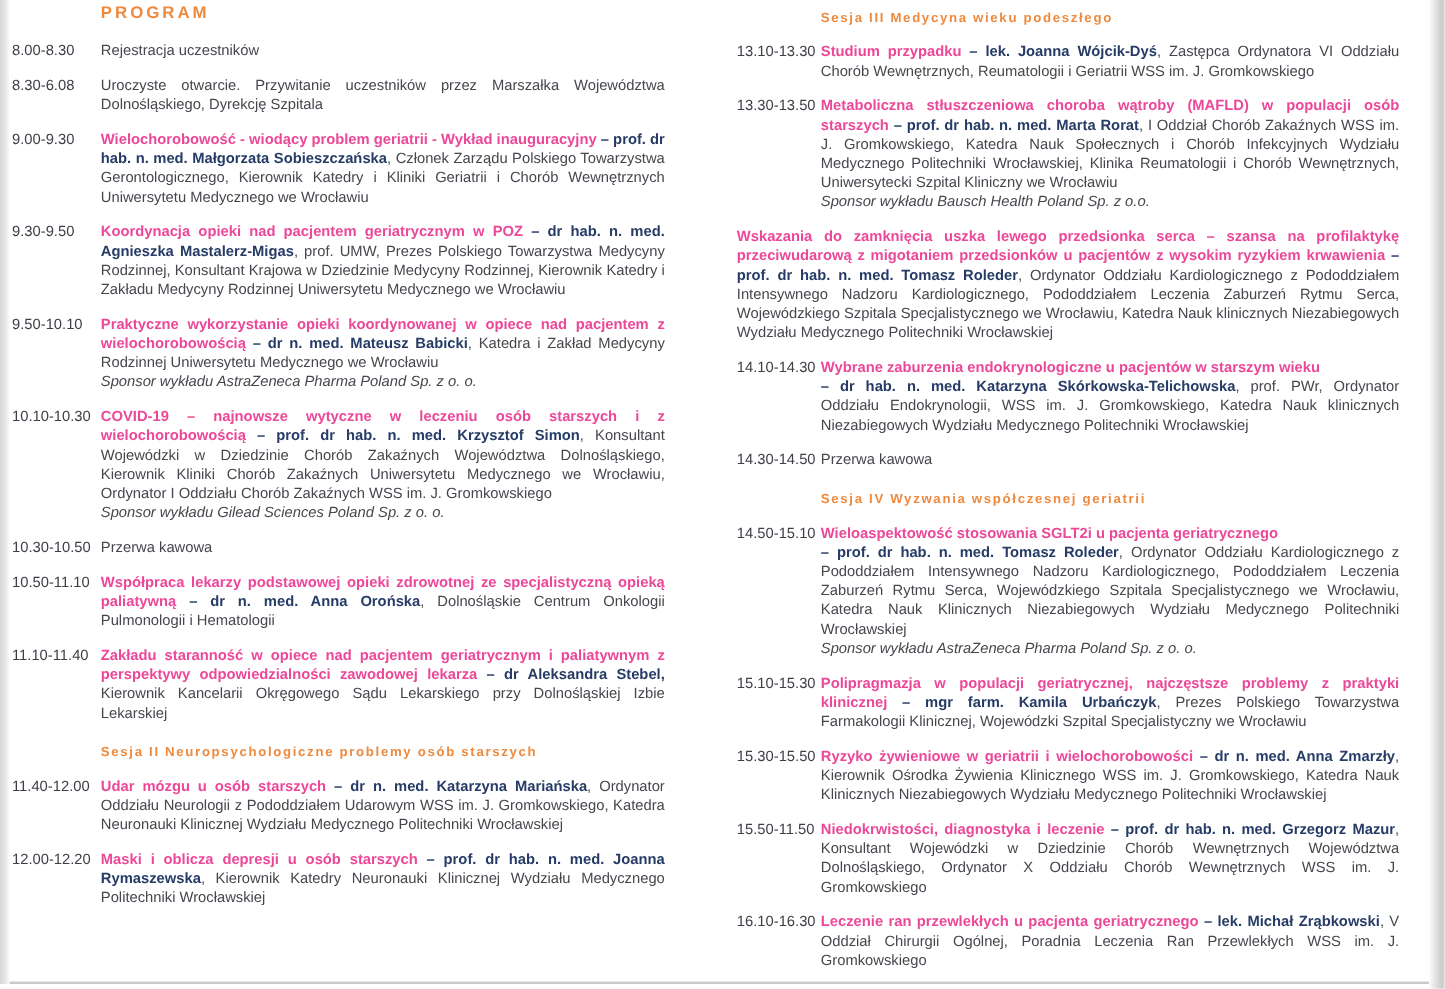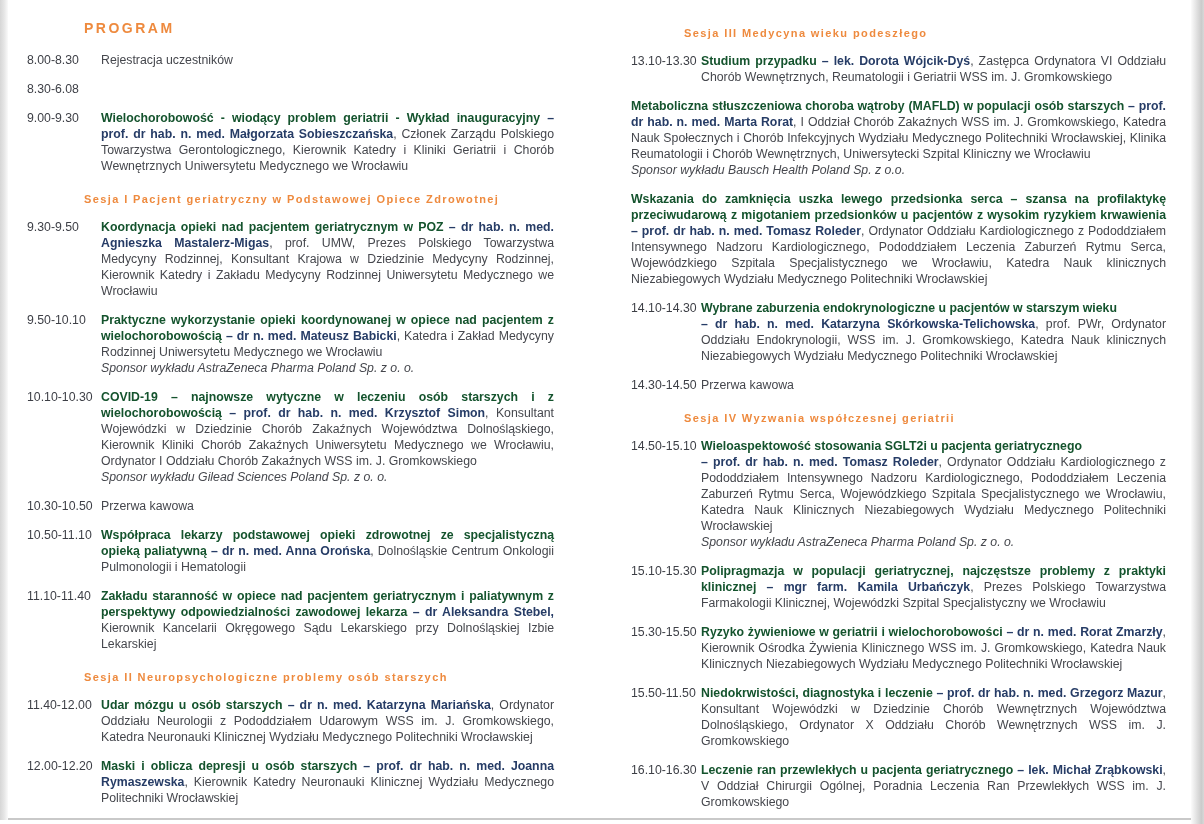--- a/index.html
+++ b/index.html
@@ -31,21 +31,20 @@
   }
   .edge-bottom {
     position: absolute;
     left: 8px; right: 13px; bottom: 4px;
     height: 2px;
     background: #c9c9c9;
   }
   .content {
     position: absolute;
     left: 8px; top: 0; right: 13px; bottom: 6px;
-    padding-top: 18px;
     display: flex;
     align-items: flex-start;
     color: #45474d;
     font-size: 12.3px;
     line-height: 16px;
   }
   .col { display: block; }
   .col-left  { width: 544px; margin-left: 2px; }
   .col-right { width: 552px; margin-left: 60px; }
 
@@ -59,56 +58,56 @@
   .session-header {
     color: #ee8a3e;
     font-weight: bold;
     font-size: 11px;
     letter-spacing: 1.4px;
     margin: 17px 0 12px 74px;
   }
   .col-right .session-header { margin-left: 70px; }
   .col-right .session-header.first { margin-top: 7px; }
 
-  .row { display: flex; margin-bottom: 13px; margin-left: 17px; }
+  .row { display: flex; margin-bottom: 13px; }
   .time {
     flex: none;
     width: 74px;
     color: #3d3f46;
   }
   .col-right .time { width: 70px; }
   .entry {
     flex: 1;
     text-align: justify;
   }
-  .sg-title   { color: #14532d; font-weight: bold; }
+  .sg-title   { color: #ec4899; font-weight: bold; }
   .sg-name    { color: #263c66; font-weight: bold; }
   .sg-plain   { color: #45474d; }
   .sg-sponsor { color: #45474d; font-style: italic; }
 </style>
 </head>
 <body>
 
 <div class="page">
   <div class="edge-left"></div>
   <div class="content">
     <div class="col col-left" id="col-left">
         <div class="program-header">PROGRAM</div>
         <div class="row">
           <div class="time">8.00-8.30</div>
           <div class="entry"><span class="sg-plain">Rejestracja uczestników</span></div>
         </div>
         <div class="row">
           <div class="time">8.30-6.08</div>
+          <div class="entry"><span class="sg-plain">Uroczyste otwarcie. Przywitanie uczestników przez Marszałka Województwa Dolnośląskiego, Dyrekcję Szpitala</span></div>
         </div>
         <div class="row">
           <div class="time">9.00-9.30</div>
           <div class="entry"><span class="sg-title">Wielochorobowość - wiodący problem geriatrii - Wykład inauguracyjny </span><span class="sg-name">– prof. dr hab. n. med. Małgorzata Sobieszczańska</span><span class="sg-plain">, Członek Zarządu Polskiego Towarzystwa Gerontologicznego, Kierownik Katedry i Kliniki Geriatrii i Chorób Wewnętrznych Uniwersytetu Medycznego we Wrocławiu</span></div>
         </div>
-        <div class="session-header">Sesja I Pacjent geriatryczny w Podstawowej Opiece Zdrowotnej</div>
         <div class="row">
           <div class="time">9.30-9.50</div>
           <div class="entry"><span class="sg-title">Koordynacja opieki nad pacjentem geriatrycznym w POZ</span><span class="sg-name"> – dr hab. n. med. Agnieszka Mastalerz-Migas</span><span class="sg-plain">, prof. UMW, Prezes Polskiego Towarzystwa Medycyny Rodzinnej, Konsultant Krajowa w Dziedzinie Medycyny Rodzinnej, Kierownik Katedry i Zakładu Medycyny Rodzinnej Uniwersytetu Medycznego we Wrocławiu</span></div>
         </div>
         <div class="row">
           <div class="time">9.50-10.10</div>
           <div class="entry"><span class="sg-title">Praktyczne wykorzystanie opieki koordynowanej w opiece nad pacjentem z wielochorobowością </span><span class="sg-name">– dr n. med. Mateusz Babicki</span><span class="sg-plain">, Katedra i Zakład Medycyny Rodzinnej Uniwersytetu Medycznego we Wrocławiu</span><br><span class="sg-sponsor">Sponsor wykładu AstraZeneca Pharma Poland Sp. z o. o.</span></div>
         </div>
         <div class="row">
           <div class="time">10.10-10.30</div>
@@ -133,23 +132,24 @@
         </div>
         <div class="row">
           <div class="time">12.00-12.20</div>
           <div class="entry"><span class="sg-title">Maski i oblicza depresji u osób starszych</span><span class="sg-name"> – prof. dr hab. n. med. Joanna Rymaszewska</span><span class="sg-plain">, Kierownik Katedry Neuronauki Klinicznej Wydziału Medycznego Politechniki Wrocławskiej</span></div>
         </div>
       </div>
     <div class="col col-right" id="col-right">
         <div class="session-header first">Sesja III Medycyna wieku podeszłego</div>
         <div class="row">
           <div class="time">13.10-13.30</div>
-          <div class="entry"><span class="sg-title">Studium przypadku</span><span class="sg-name"> – lek. Dorota Wójcik-Dyś</span><span class="sg-plain">, Zastępca Ordynatora VI Oddziału Chorób Wewnętrznych, Reumatologii i Geriatrii WSS im. J. Gromkowskiego</span></div>
+          <div class="entry"><span class="sg-title">Studium przypadku</span><span class="sg-name"> – lek. Joanna Wójcik-Dyś</span><span class="sg-plain">, Zastępca Ordynatora VI Oddziału Chorób Wewnętrznych, Reumatologii i Geriatrii WSS im. J. Gromkowskiego</span></div>
         </div>
         <div class="row">
+          <div class="time">13.30-13.50</div>
           <div class="entry"><span class="sg-title">Metaboliczna stłuszczeniowa choroba wątroby (MAFLD) w populacji osób starszych </span><span class="sg-name">– prof. dr hab. n. med. Marta Rorat</span><span class="sg-plain">, I Oddział Chorób Zakaźnych WSS im. J. Gromkowskiego, Katedra Nauk Społecznych i Chorób Infekcyjnych Wydziału Medycznego Politechniki Wrocławskiej, Klinika Reumatologii i Chorób Wewnętrznych, Uniwersytecki Szpital Kliniczny we Wrocławiu</span><br><span class="sg-sponsor">Sponsor wykładu Bausch Health Poland Sp. z o.o.</span></div>
         </div>
         <div class="row">
           <div class="entry"><span class="sg-title">Wskazania do zamknięcia uszka lewego przedsionka serca – szansa na profilaktykę przeciwudarową z migotaniem przedsionków u pacjentów z wysokim ryzykiem krwawienia</span><span class="sg-name"> – prof. dr hab. n. med. Tomasz Roleder</span><span class="sg-plain">, Ordynator Oddziału Kardiologicznego z Pododdziałem Intensywnego Nadzoru Kardiologicznego, Pododdziałem Leczenia Zaburzeń Rytmu Serca, Wojewódzkiego Szpitala Specjalistycznego we Wrocławiu, Katedra Nauk klinicznych Niezabiegowych Wydziału Medycznego Politechniki Wrocławskiej</span></div>
         </div>
         <div class="row">
           <div class="time">14.10-14.30</div>
           <div class="entry"><span class="sg-title">Wybrane zaburzenia endokrynologiczne u pacjentów w starszym wieku</span><br><span class="sg-name">– dr hab. n. med. Katarzyna Skórkowska-Telichowska</span><span class="sg-plain">, prof. PWr, Ordynator Oddziału Endokrynologii, WSS im. J. Gromkowskiego, Katedra Nauk klinicznych Niezabiegowych Wydziału Medycznego Politechniki Wrocławskiej</span></div>
         </div>
         <div class="row">
@@ -160,21 +160,21 @@
         <div class="row">
           <div class="time">14.50-15.10</div>
           <div class="entry"><span class="sg-title">Wieloaspektowość stosowania SGLT2i u pacjenta geriatrycznego</span><br><span class="sg-name">– prof. dr hab. n. med. Tomasz Roleder</span><span class="sg-plain">, Ordynator Oddziału Kardiologicznego z Pododdziałem Intensywnego Nadzoru Kardiologicznego, Pododdziałem Leczenia Zaburzeń Rytmu Serca, Wojewódzkiego Szpitala Specjalistycznego we Wrocławiu, Katedra Nauk Klinicznych Niezabiegowych Wydziału Medycznego Politechniki Wrocławskiej</span><br><span class="sg-sponsor">Sponsor wykładu AstraZeneca Pharma Poland Sp. z o. o.</span></div>
         </div>
         <div class="row">
           <div class="time">15.10-15.30</div>
           <div class="entry"><span class="sg-title">Polipragmazja w populacji geriatrycznej, najczęstsze problemy z praktyki klinicznej </span><span class="sg-name">– mgr farm. Kamila Urbańczyk</span><span class="sg-plain">, Prezes Polskiego Towarzystwa Farmakologii Klinicznej, Wojewódzki Szpital Specjalistyczny we Wrocławiu</span></div>
         </div>
         <div class="row">
           <div class="time">15.30-15.50</div>
-          <div class="entry"><span class="sg-title">Ryzyko żywieniowe w geriatrii i wielochorobowości</span><span class="sg-name"> – dr n. med. Rorat Zmarzły</span><span class="sg-plain">, Kierownik Ośrodka Żywienia Klinicznego WSS im. J. Gromkowskiego, Katedra Nauk Klinicznych Niezabiegowych Wydziału Medycznego Politechniki Wrocławskiej</span></div>
+          <div class="entry"><span class="sg-title">Ryzyko żywieniowe w geriatrii i wielochorobowości</span><span class="sg-name"> – dr n. med. Anna Zmarzły</span><span class="sg-plain">, Kierownik Ośrodka Żywienia Klinicznego WSS im. J. Gromkowskiego, Katedra Nauk Klinicznych Niezabiegowych Wydziału Medycznego Politechniki Wrocławskiej</span></div>
         </div>
         <div class="row">
           <div class="time">15.50-11.50</div>
           <div class="entry"><span class="sg-title">Niedokrwistości, diagnostyka i leczenie </span><span class="sg-name">– prof. dr hab. n. med. Grzegorz Mazur</span><span class="sg-plain">, Konsultant Wojewódzki w Dziedzinie Chorób Wewnętrznych Województwa Dolnośląskiego, Ordynator X Oddziału Chorób Wewnętrznych WSS im. J. Gromkowskiego</span></div>
         </div>
         <div class="row">
           <div class="time">16.10-16.30</div>
           <div class="entry"><span class="sg-title">Leczenie ran przewlekłych u pacjenta geriatrycznego</span><span class="sg-name"> – lek. Michał Zrąbkowski</span><span class="sg-plain">, V Oddział Chirurgii Ogólnej, Poradnia Leczenia Ran Przewlekłych WSS im. J. Gromkowskiego</span></div>
         </div>
       </div>

